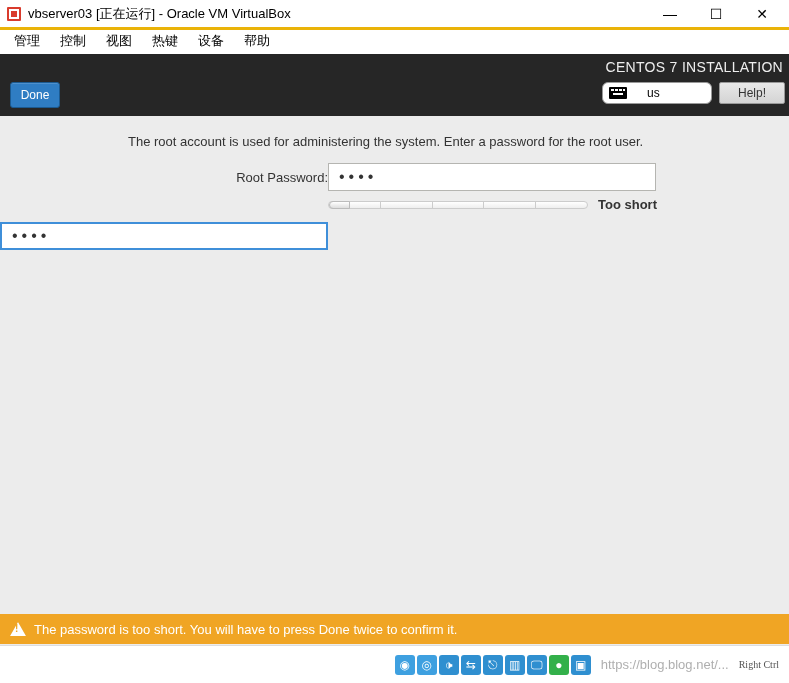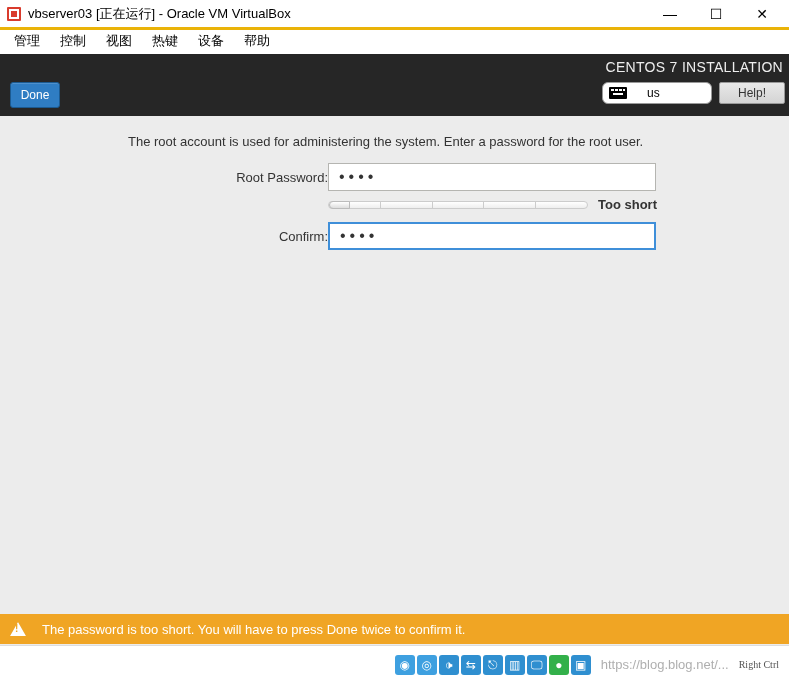--- a/index.html
+++ b/index.html
@@ -224,21 +224,21 @@
       position: absolute;
       left: 0; right: 0;
       top: 614px;
       height: 30px;
       background: #f0a524;
       color: #fff;
       display: flex;
       align-items: center;
       padding: 0 10px;
       font-size: 13px;
-      gap: 16px;
+      gap: 8px;
     }
     .warn-icon {
       width: 0; height: 0;
       border-left: 8px solid transparent;
       border-right: 8px solid transparent;
       border-bottom: 14px solid #fff;
       position: relative;
       filter: drop-shadow(0 0 0.5px #c77c00);
     }
     .warn-icon::after {
@@ -344,21 +344,20 @@
           <span></span>
           <span></span>
           <span></span>
           <span></span>
         </div>
     </div>
     <div class="strength-text">Too short</div>
   </div>
 
   <div class="form-row">
-    <div class="form-label">Confirm:</div>
     <div class="form-field">
       <input type="text" class="text-input focused" readonly="" value="••••" style="">
     </div>
   </div>
 </div>
 
 <div class="warnbar">
   <span class="warn-icon"></span>
   <span>The password is too short. You will have to press Done twice to confirm it.</span>
 </div>

